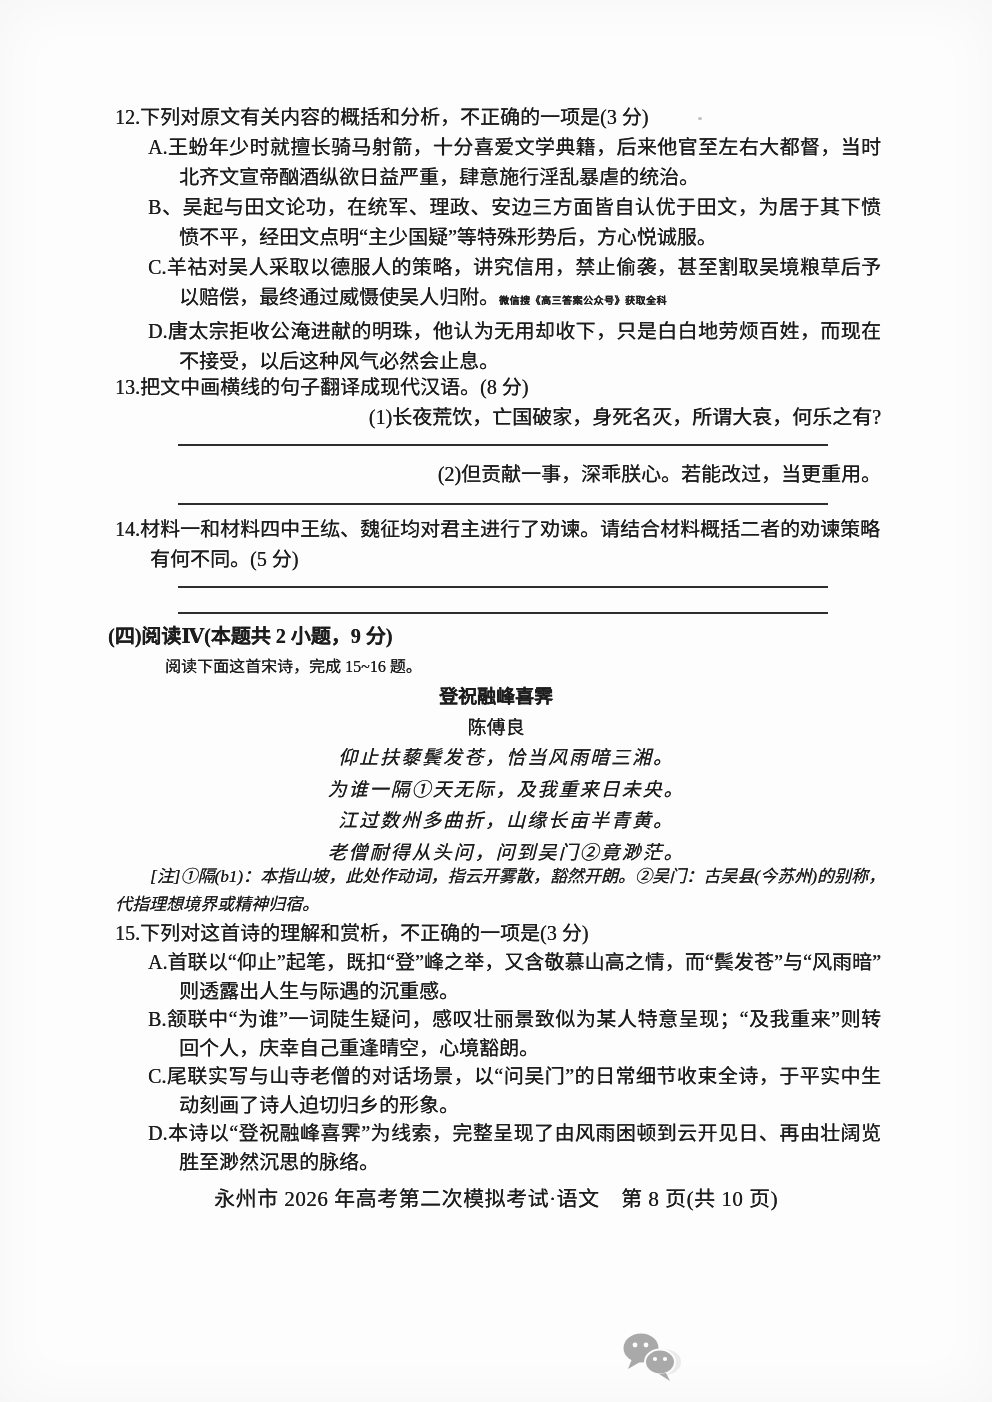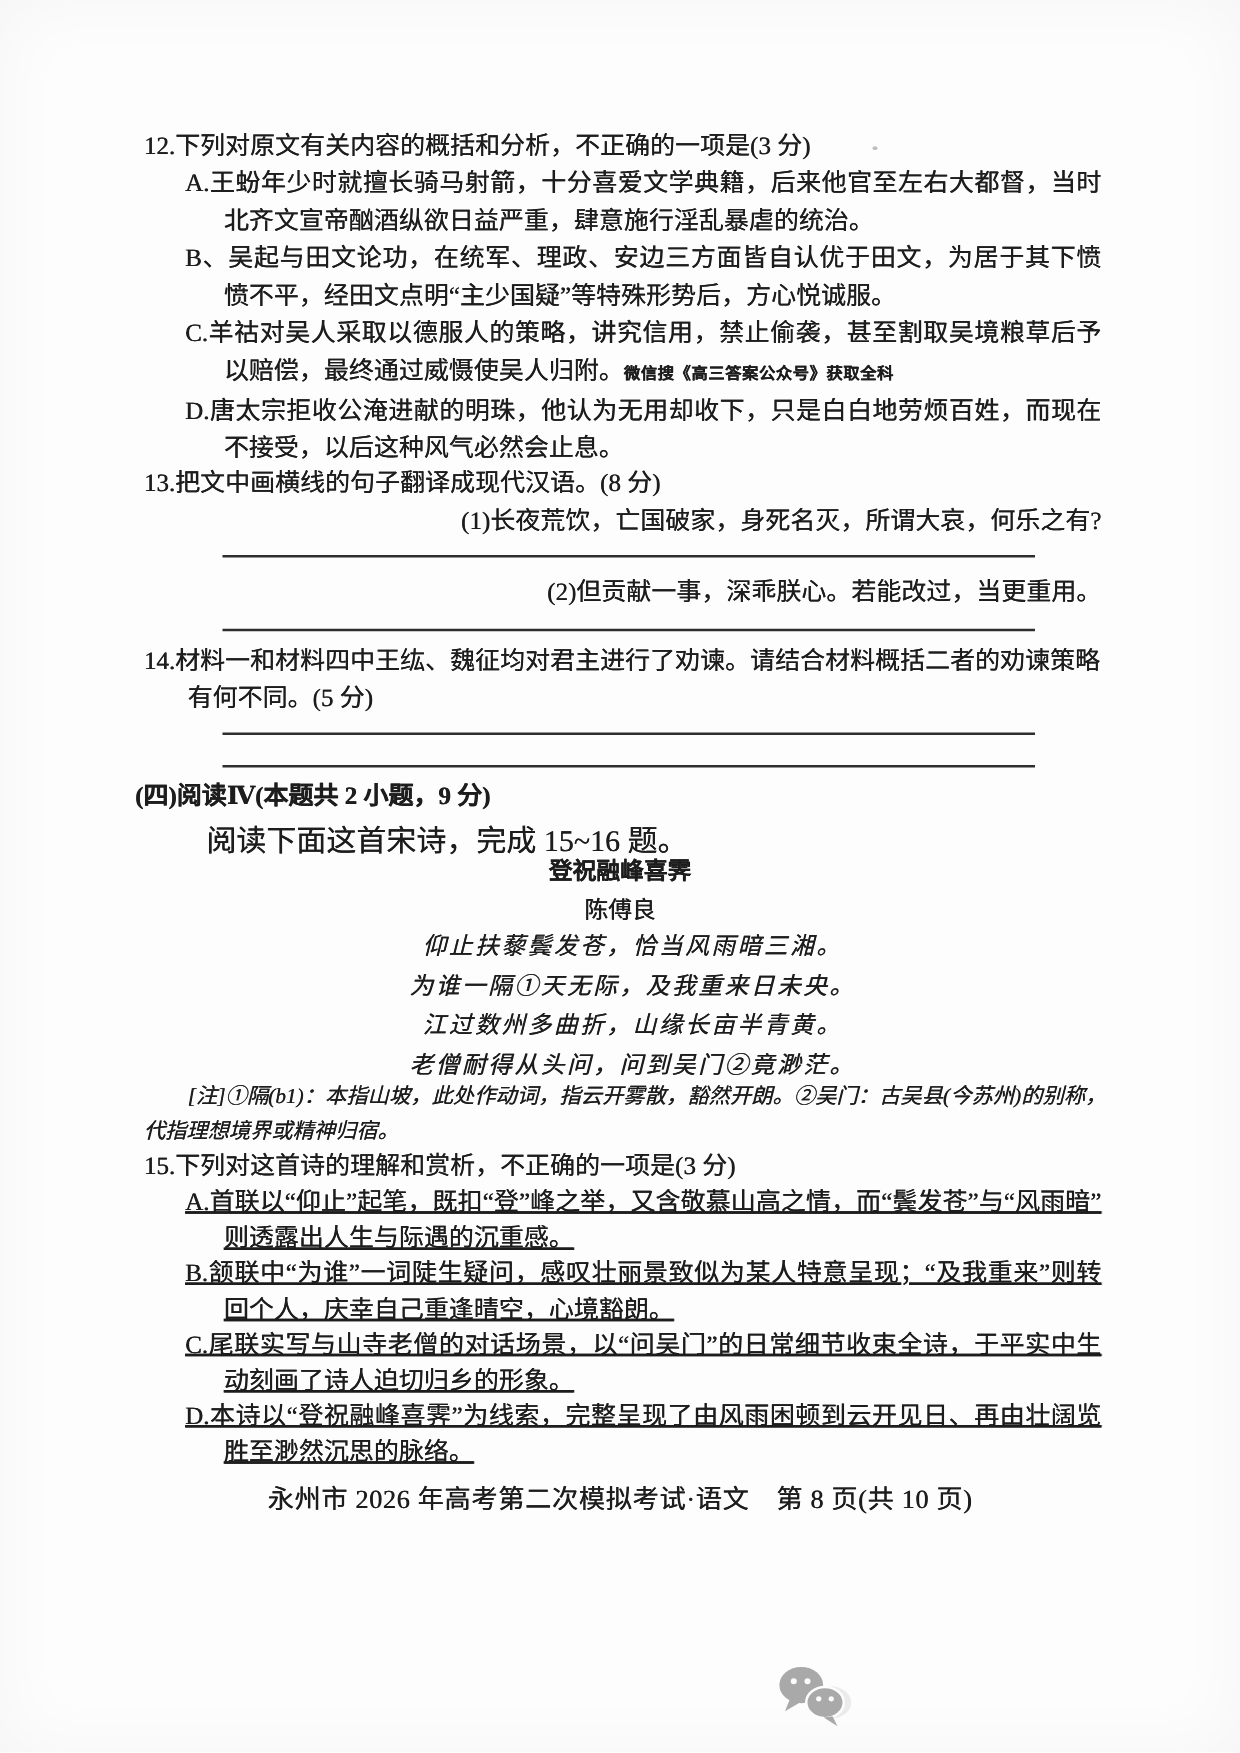--- a/index.html
+++ b/index.html
@@ -19,24 +19,24 @@
   .subq { margin-left:61px;text-align:right; }
   .ansline { border-top:2.2px solid #2e2e2e; width:650px; margin-left:63px; height:0; }
   .ansline-abs { position:absolute; left:178px; width:650px; border-top:2.2px solid #2e2e2e; height:0; }
   .heading { font-weight:bold; font-size:20px; }
   .center { left:0; width:992px; text-align:center; }
   .kai { font-style:italic; }
   .poem { font-size:19px; line-height:31.5px; letter-spacing:2px;padding-left:20px; }
   .note { font-size:17px; line-height:28px; text-indent:35px; text-align:justify; width:770px; }
   .watermark {
     font-family:"Liberation Sans","DejaVu Sans",sans-serif;
-    font-weight:bold; font-size:13px; letter-spacing:0.5px;
+    font-weight:bold; font-size:10px; letter-spacing:0.5px;
     text-indent:0; display:inline;
   }
-  .q15opt { line-height:28.5px;text-decoration:underline; }
+  .q15opt { line-height:28.5px; }
   .footer { font-size:21px; letter-spacing:0.5px; }
   .speck { position:absolute; left:698px; top:117px; width:4px; height:3px;
            background:#8a8a8a; border-radius:50%; opacity:0.55; }
   .wechat { position:absolute; left:616px; top:1328px; width:72px; height:60px; }
 </style>
 </head>
 <body>
 
 <div class="page">
 
@@ -58,21 +58,21 @@
     <div class="ansline" style="margin-top:14px"></div>
   </section>
 
   <section class="abs blk" style="top:514px">
     <div class="stem">14.材料一和材料四中王纮、魏征均对君主进行了劝谏。请结合材料概括二者的劝谏策略有何不同。(5 分)</div>
   </section>
   <div class="ansline-abs" style="top:586px"></div>
   <div class="ansline-abs" style="top:612px"></div>
 
   <div class="abs heading" style="left:108px; top:620px">(四)阅读Ⅳ(本题共 2 小题，9 分)</div>
-  <div class="abs" style="left:165px; top:653px; font-size:24px">阅读下面这首宋诗，完成 15~16 题。</div>
+  <div class="abs" style="left:165px; top:653px; font-size:16px">阅读下面这首宋诗，完成 15~16 题。</div>
 
   <div class="abs center" style="top:681px; font-size:19px; font-weight:bold">登祝融峰喜霁</div>
   <div class="abs center" style="top:712px; font-size:19px">陈傅良</div>
   <div class="abs center kai poem" style="top:742px">
     <div>仰止扶藜鬓发苍，恰当风雨暗三湘。</div>
     <div>为谁一隔①天无际，及我重来日未央。</div>
     <div>江过数州多曲折，山缘长亩半青黄。</div>
     <div>老僧耐得从头问，问到吴门②竟渺茫。</div>
   </div>
   <div class="abs kai note" style="left:115px; top:863px">[注]①隔(b1)：本指山坡，此处作动词，指云开雾散，豁然开朗。②吴门：古吴县(今苏州)的别称，代指理想境界或精神归宿。</div>

